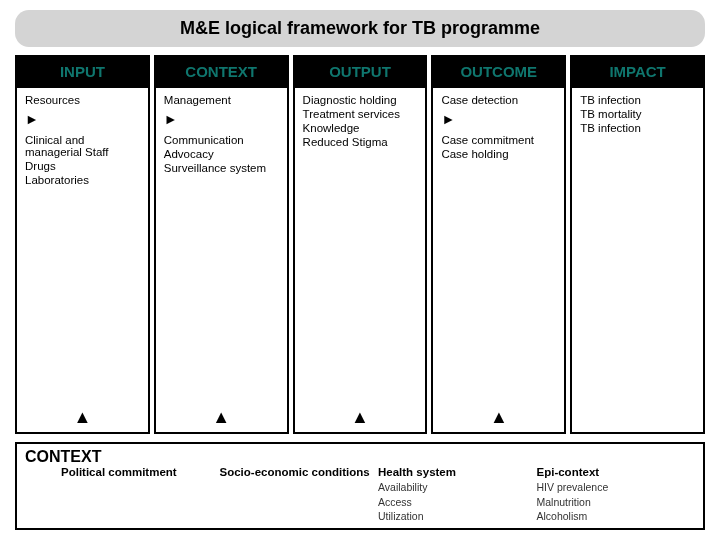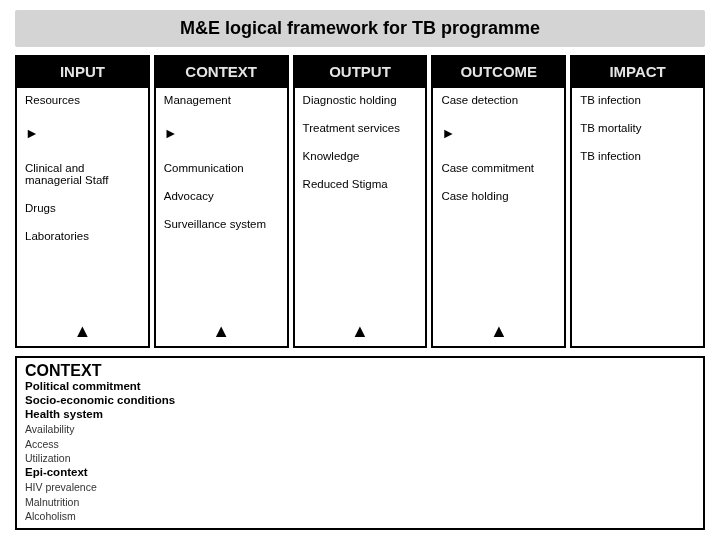--- a/index.html
+++ b/index.html
@@ -17,49 +17,49 @@
       display: flex;
       flex-direction: column;
       gap: 8px;
     }
     .title-box {
       background: #d4d4d4;
       text-align: center;
       padding: 8px 0;
       font-size: 18px;
       font-weight: bold;
-      border-radius: 2px;
+      border-radius: 14px;
     }
     .main-framework {
       display: flex;
       flex-direction: row;
       gap: 4px;
       flex: 1;
     }
     .column {
       display: flex;
       flex-direction: column;
       border: 2px solid #000;
       flex: 1;
     }
     .column-header {
       background: #000;
-      color: #e5e5e5;
+      color: #0f766e;
       text-align: center;
       font-size: 15px;
       font-weight: bold;
       padding: 6px 4px;
       border-bottom: 2px solid #000;
     }
     .column-body {
       padding: 6px 8px;
       font-size: 11.5px;
       display: flex;
       flex-direction: column;
-      gap: 16px;
+      gap: 2px;
       flex: 1;
       background: #fff;
     }
     .item {
       display: flex;
       align-items: flex-start;
       gap: 4px;
     }
     .arrow-right {
       font-size: 14px;
@@ -71,23 +71,23 @@
       border: 2px solid #000;
       padding: 4px 8px;
     }
     .context-title {
       font-size: 16px;
       font-weight: bold;
       margin-bottom: 0;
     }
     .context-items {
       display: flex;
-      flex-direction: column;
       gap: 0;
       font-size: 11.5px;
+      margin-left: 36px;
     }
     .context-col {
       flex: 1;
       display: flex;
       flex-direction: column;
     }
     .context-col-title {
       font-weight: bold;
       margin-bottom: 2px;
     }

